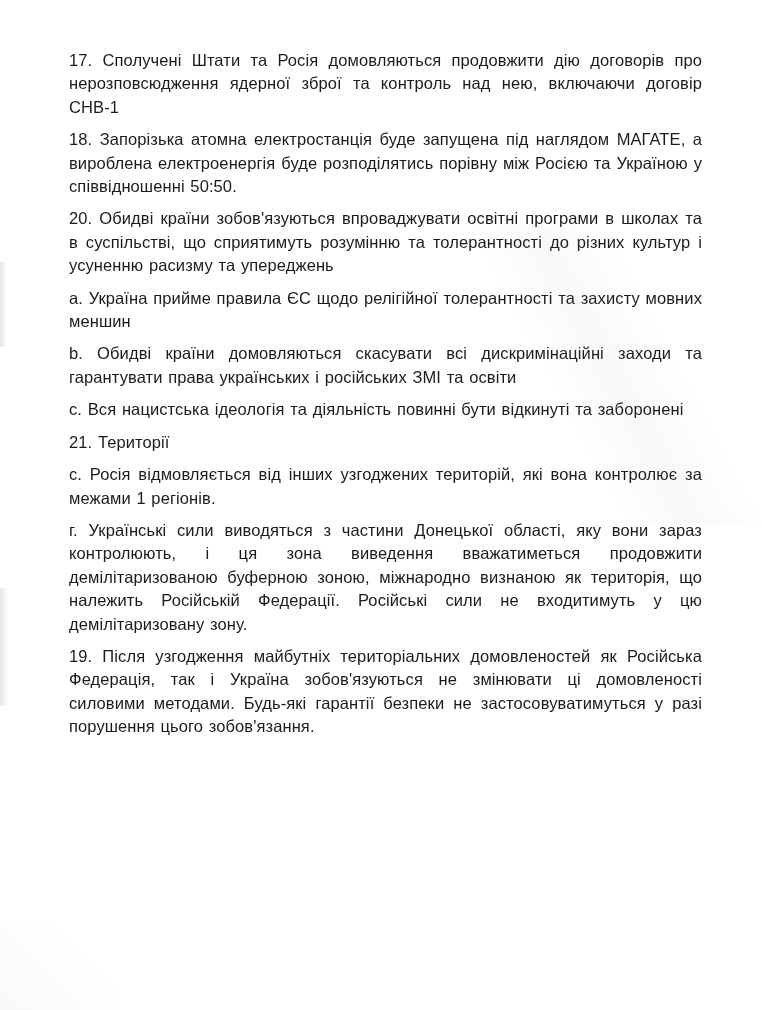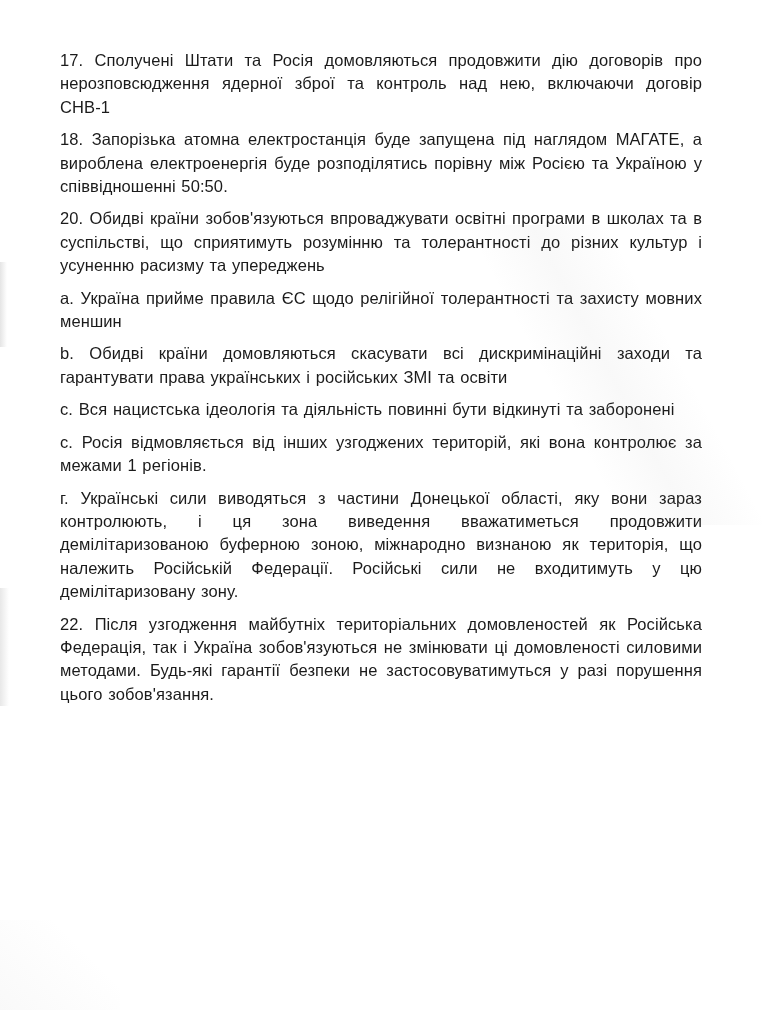--- a/index.html
+++ b/index.html
@@ -15,21 +15,21 @@
     overflow: hidden;
     font-family: "Liberation Sans", sans-serif;
   }
   .content {
     position: absolute;
     left: 60px;
     top: 49px;
     width: 642px;
   }
   p.para {
-    margin: 0 0 9px 0;
+    margin: 0 0 9px 9px;
     font-size: 16.5px;
     line-height: 23.4px;
     color: #1b1b1b;
     text-align: justify;
     text-justify: inter-word;
     word-spacing: 1px;
     letter-spacing: 0.1px;
     -webkit-font-smoothing: antialiased;
   }
   
@@ -62,23 +62,24 @@
 
 <div class="page">
 
   <div class="content">
     <p class="para">17. Сполучені Штати та Росія домовляються продовжити дію договорів про нерозповсюдження ядерної зброї та контроль над нею, включаючи договір СНВ-1</p>
     <p class="para">18. Запорізька атомна електростанція буде запущена під наглядом МАГАТЕ, а вироблена електроенергія буде розподілятись порівну між Росією та Україною у співвідношенні 50:50.</p>
     <p class="para">20. Обидві країни зобов'язуються впроваджувати освітні програми в школах та в суспільстві, що сприятимуть розумінню та толерантності до різних культур і усуненню расизму та упереджень</p>
     <p class="para">a. Україна прийме правила ЄС щодо релігійної толерантності та захисту мовних меншин</p>
     <p class="para">b. Обидві країни домовляються скасувати всі дискримінаційні заходи та гарантувати права українських і російських ЗМІ та освіти</p>
     <p class="para">c. Вся нацистська ідеологія та діяльність повинні бути відкинуті та заборонені</p>
+    <p class="para">21. Території</p>
     <p class="para">c. Росія відмовляється від інших узгоджених територій, які вона контролює за межами 1 регіонів.</p>
     <p class="para">г. Українські сили виводяться з частини Донецької області, яку вони зараз контролюють, і ця зона виведення вважатиметься продовжити демілітаризованою буферною зоною, міжнародно визнаною як територія, що належить Російській Федерації. Російські сили не входитимуть у цю демілітаризовану зону.</p>
-    <p class="para">22. Після узгодження майбутніх територіальних домовленостей як Російська Федерація, так і Україна зобов'язуються не змінювати ці домовленості силовими методами. Будь-які гарантії безпеки не застосовуватимуться у разі порушення цього зобов'язання.</p>
+    <p class="para">19. Після узгодження майбутніх територіальних домовленостей як Російська Федерація, так і Україна зобов'язуються не змінювати ці домовленості силовими методами. Будь-які гарантії безпеки не застосовуватимуться у разі порушення цього зобов'язання.</p>
   </div>
 
   <div class="shade shade-topright"></div>
   <div class="shade shade-left-upper"></div>
   <div class="shade shade-left-lower"></div>
   <div class="shade shade-bottomleft"></div>
 
 </div>
 
 </body></html>

